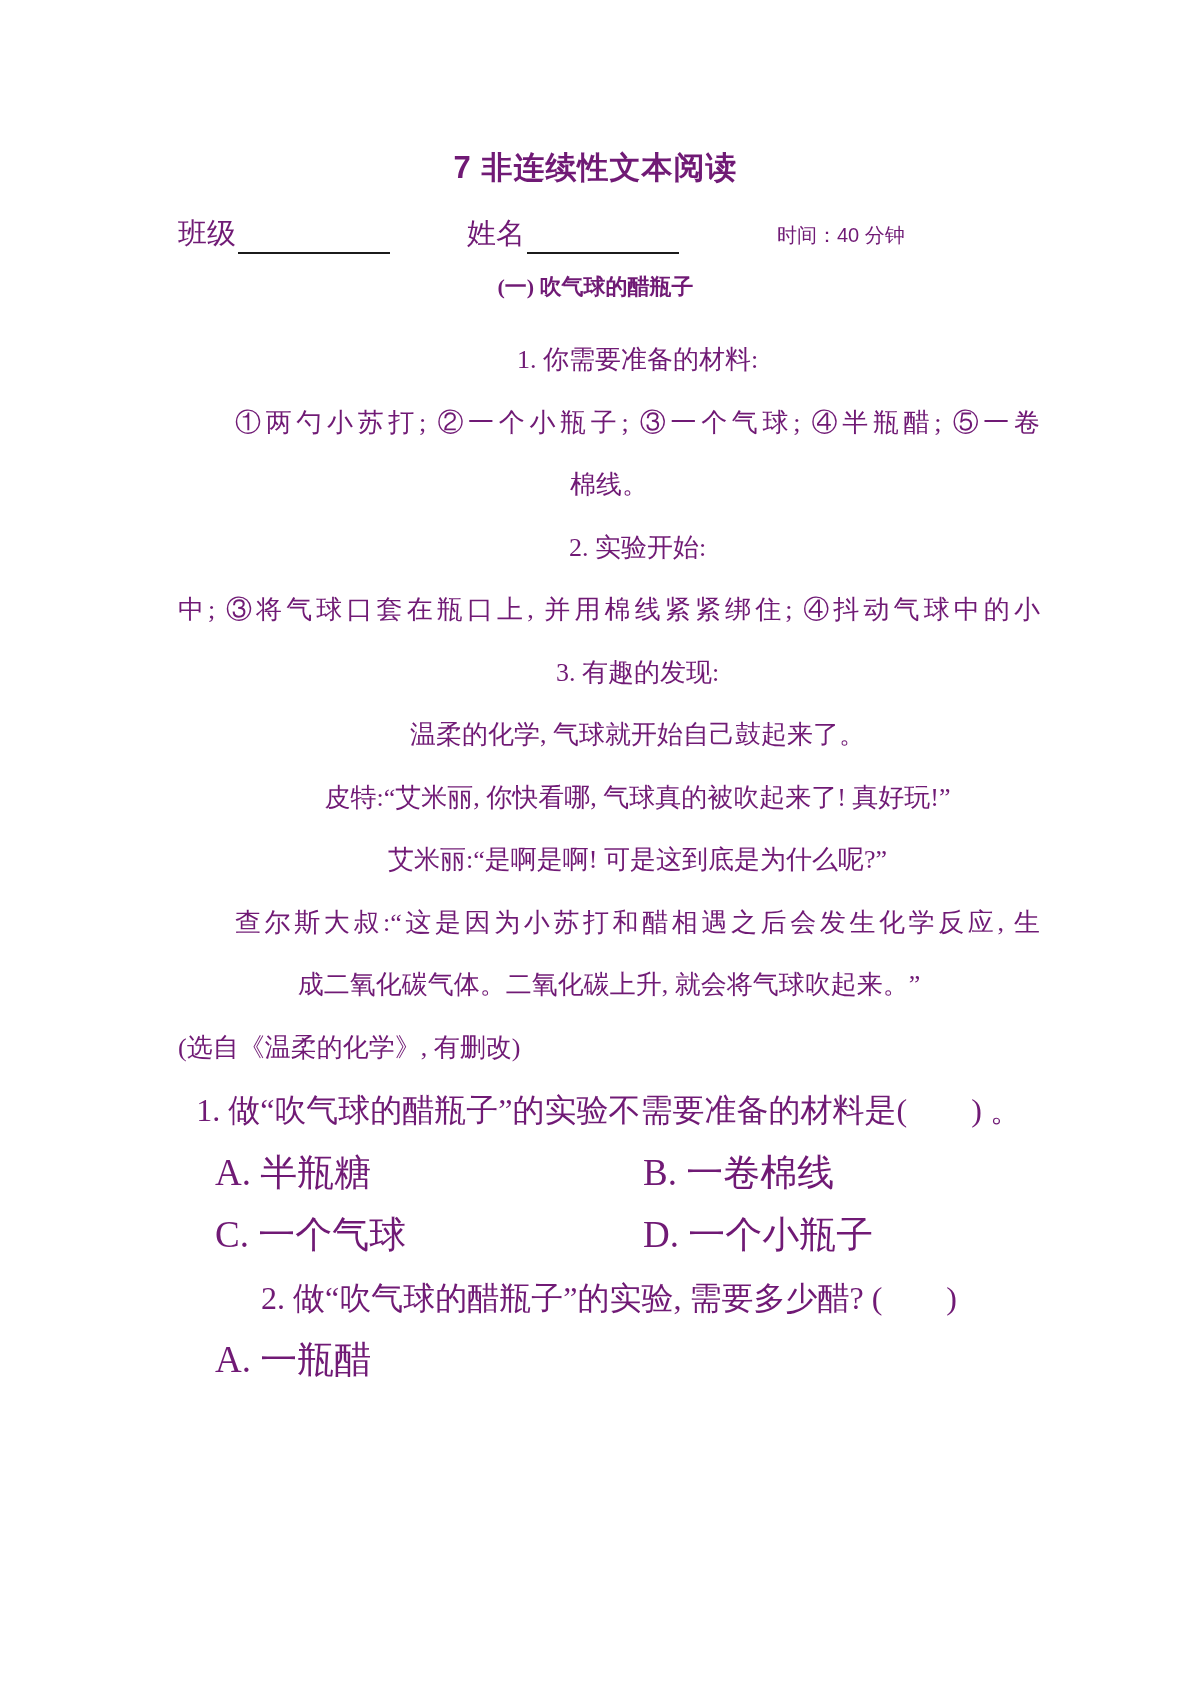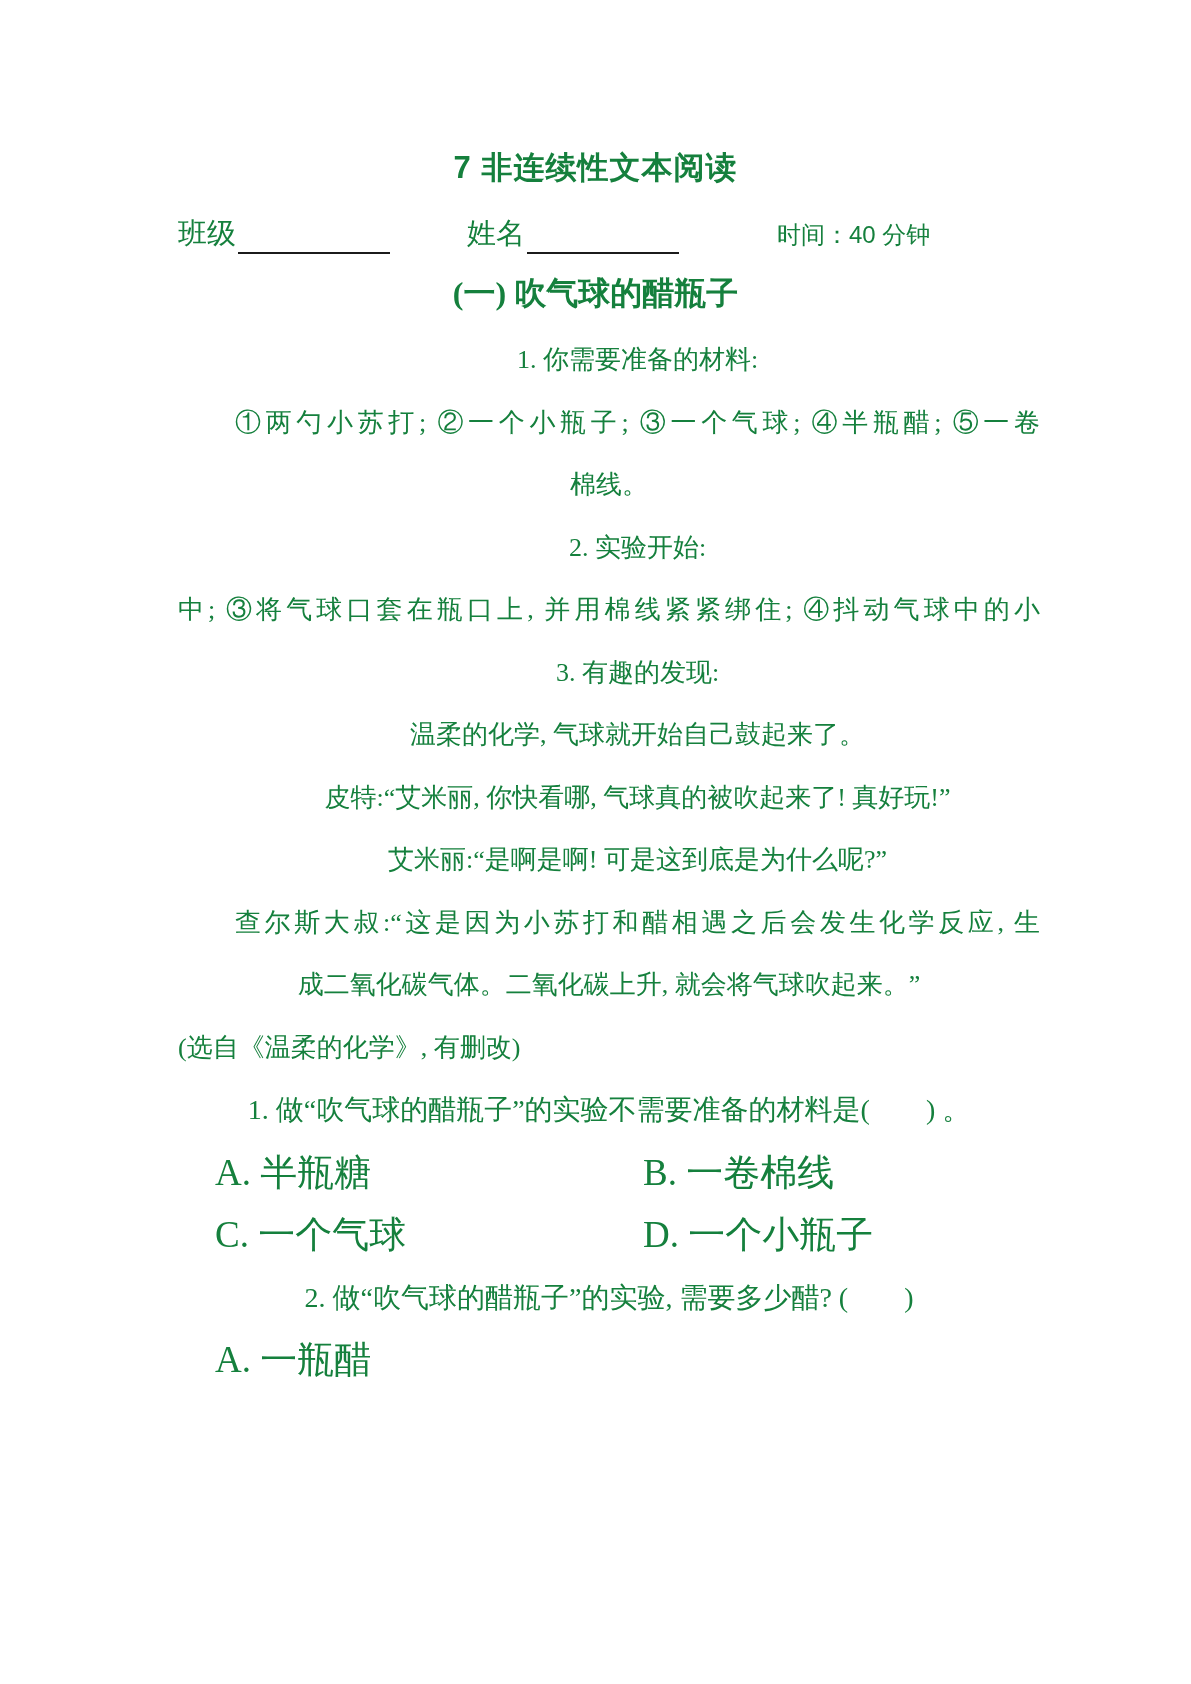--- a/index.html
+++ b/index.html
@@ -9,21 +9,21 @@
   }
   body {
     width: 1191px;
     height: 1684px;
     position: relative;
     font-family: "Liberation Serif", serif;
   }
   .page {
     position: absolute;
     inset: 0;
-    color: #15803d;
+    color: #701a75;
     background: #ffffff;
     text-decoration: underline;
   }
   .title {
     position: absolute;
     top: 147px;
     left: 0;
     width: 100%;
     margin: 0;
     text-align: center;
@@ -48,31 +48,31 @@
   }
   .blank {
     display: inline-block;
     width: 152px;
     height: 38px;
     border-bottom: 2px solid #1b1b1b;
     margin-left: 2px;
   }
   .meta-field.time {
     font-family: "Liberation Sans", sans-serif;
-    font-size: 24px;
+    font-size: 20px;
     align-items: center;
   }
   .section-heading {
     position: absolute;
     top: 272px;
     left: 0;
     width: 100%;
     margin: 0;
     text-align: center;
-    font-size: 32px;
+    font-size: 22px;
     font-weight: bold;
   }
   .content {
     position: absolute;
     left: 178px;
     top: 329px;
     width: 862px;
   }
   .line {
     height: 62.5px;
@@ -84,21 +84,21 @@
   .line.indent { padding-left: 57px; }
   .line.justify {
     white-space: normal;
     text-align: justify;
     text-align-last: justify;
   }
   .line.right {
     text-align: left;
     padding-right: 24px;
   }
-  .line.q { font-size: 28px; }
+  .line.q { font-size: 32px; }
   .opts {
     position: relative;
     height: 62.5px;
     line-height: 62.5px;
     font-size: 37px;
   }
   .opts .col-a { position: absolute; left: 37px; top: 0; white-space: nowrap; }
   .opts .col-b { position: absolute; left: 465px; top: 0; white-space: nowrap; }
 </style>
 </head>

